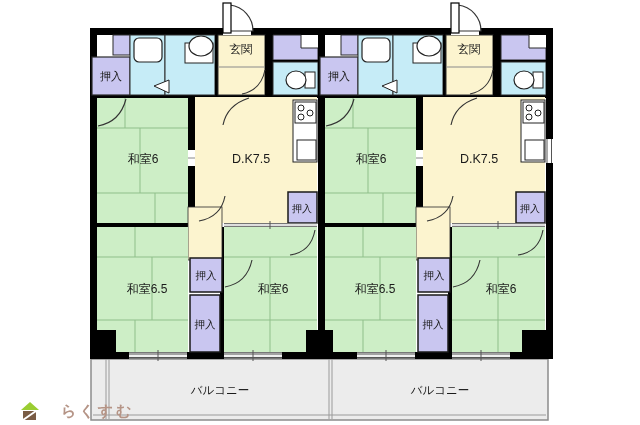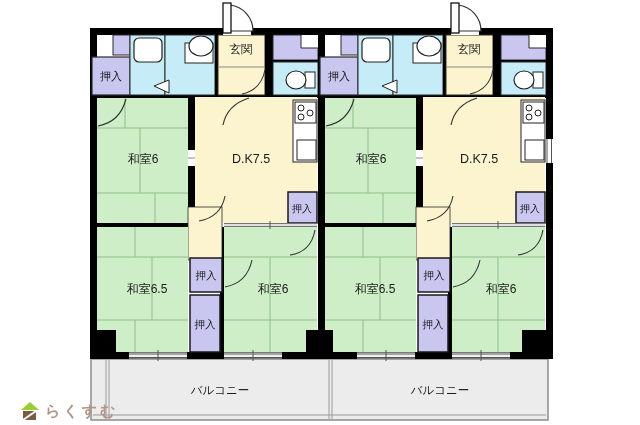--- a/index.html
+++ b/index.html
@@ -1,19 +1,19 @@
 <!DOCTYPE html>
 <html><head>
 <meta charset="utf-8">
 <style>
   html,body{margin:0;padding:0;background:#fff;}
   .page{position:relative;width:640px;height:425px;background:#ffffff;overflow:hidden;
         font-family:"Liberation Sans",sans-serif;}
   svg text{font-family:"Liberation Sans","DejaVu Sans",sans-serif;fill:#1a1a1a;}
-  .logo{position:absolute;left:21px;top:401px;display:flex;align-items:center;gap:4px;}
+  .logo{position:absolute;left:21px;top:401px;display:flex;align-items:center;gap:20px;}
   .logo-text{font-size:15px;font-weight:bold;letter-spacing:3px;color:#b59486;}
 </style>
 </head>
 <body>
 
 <div class="page">
 <svg width="640" height="425" viewBox="0 0 640 425">
 
   <g>
     <rect x="91" y="359" width="457" height="61" fill="#ececec" stroke="#8c8c8c" stroke-width="1.5"></rect>

